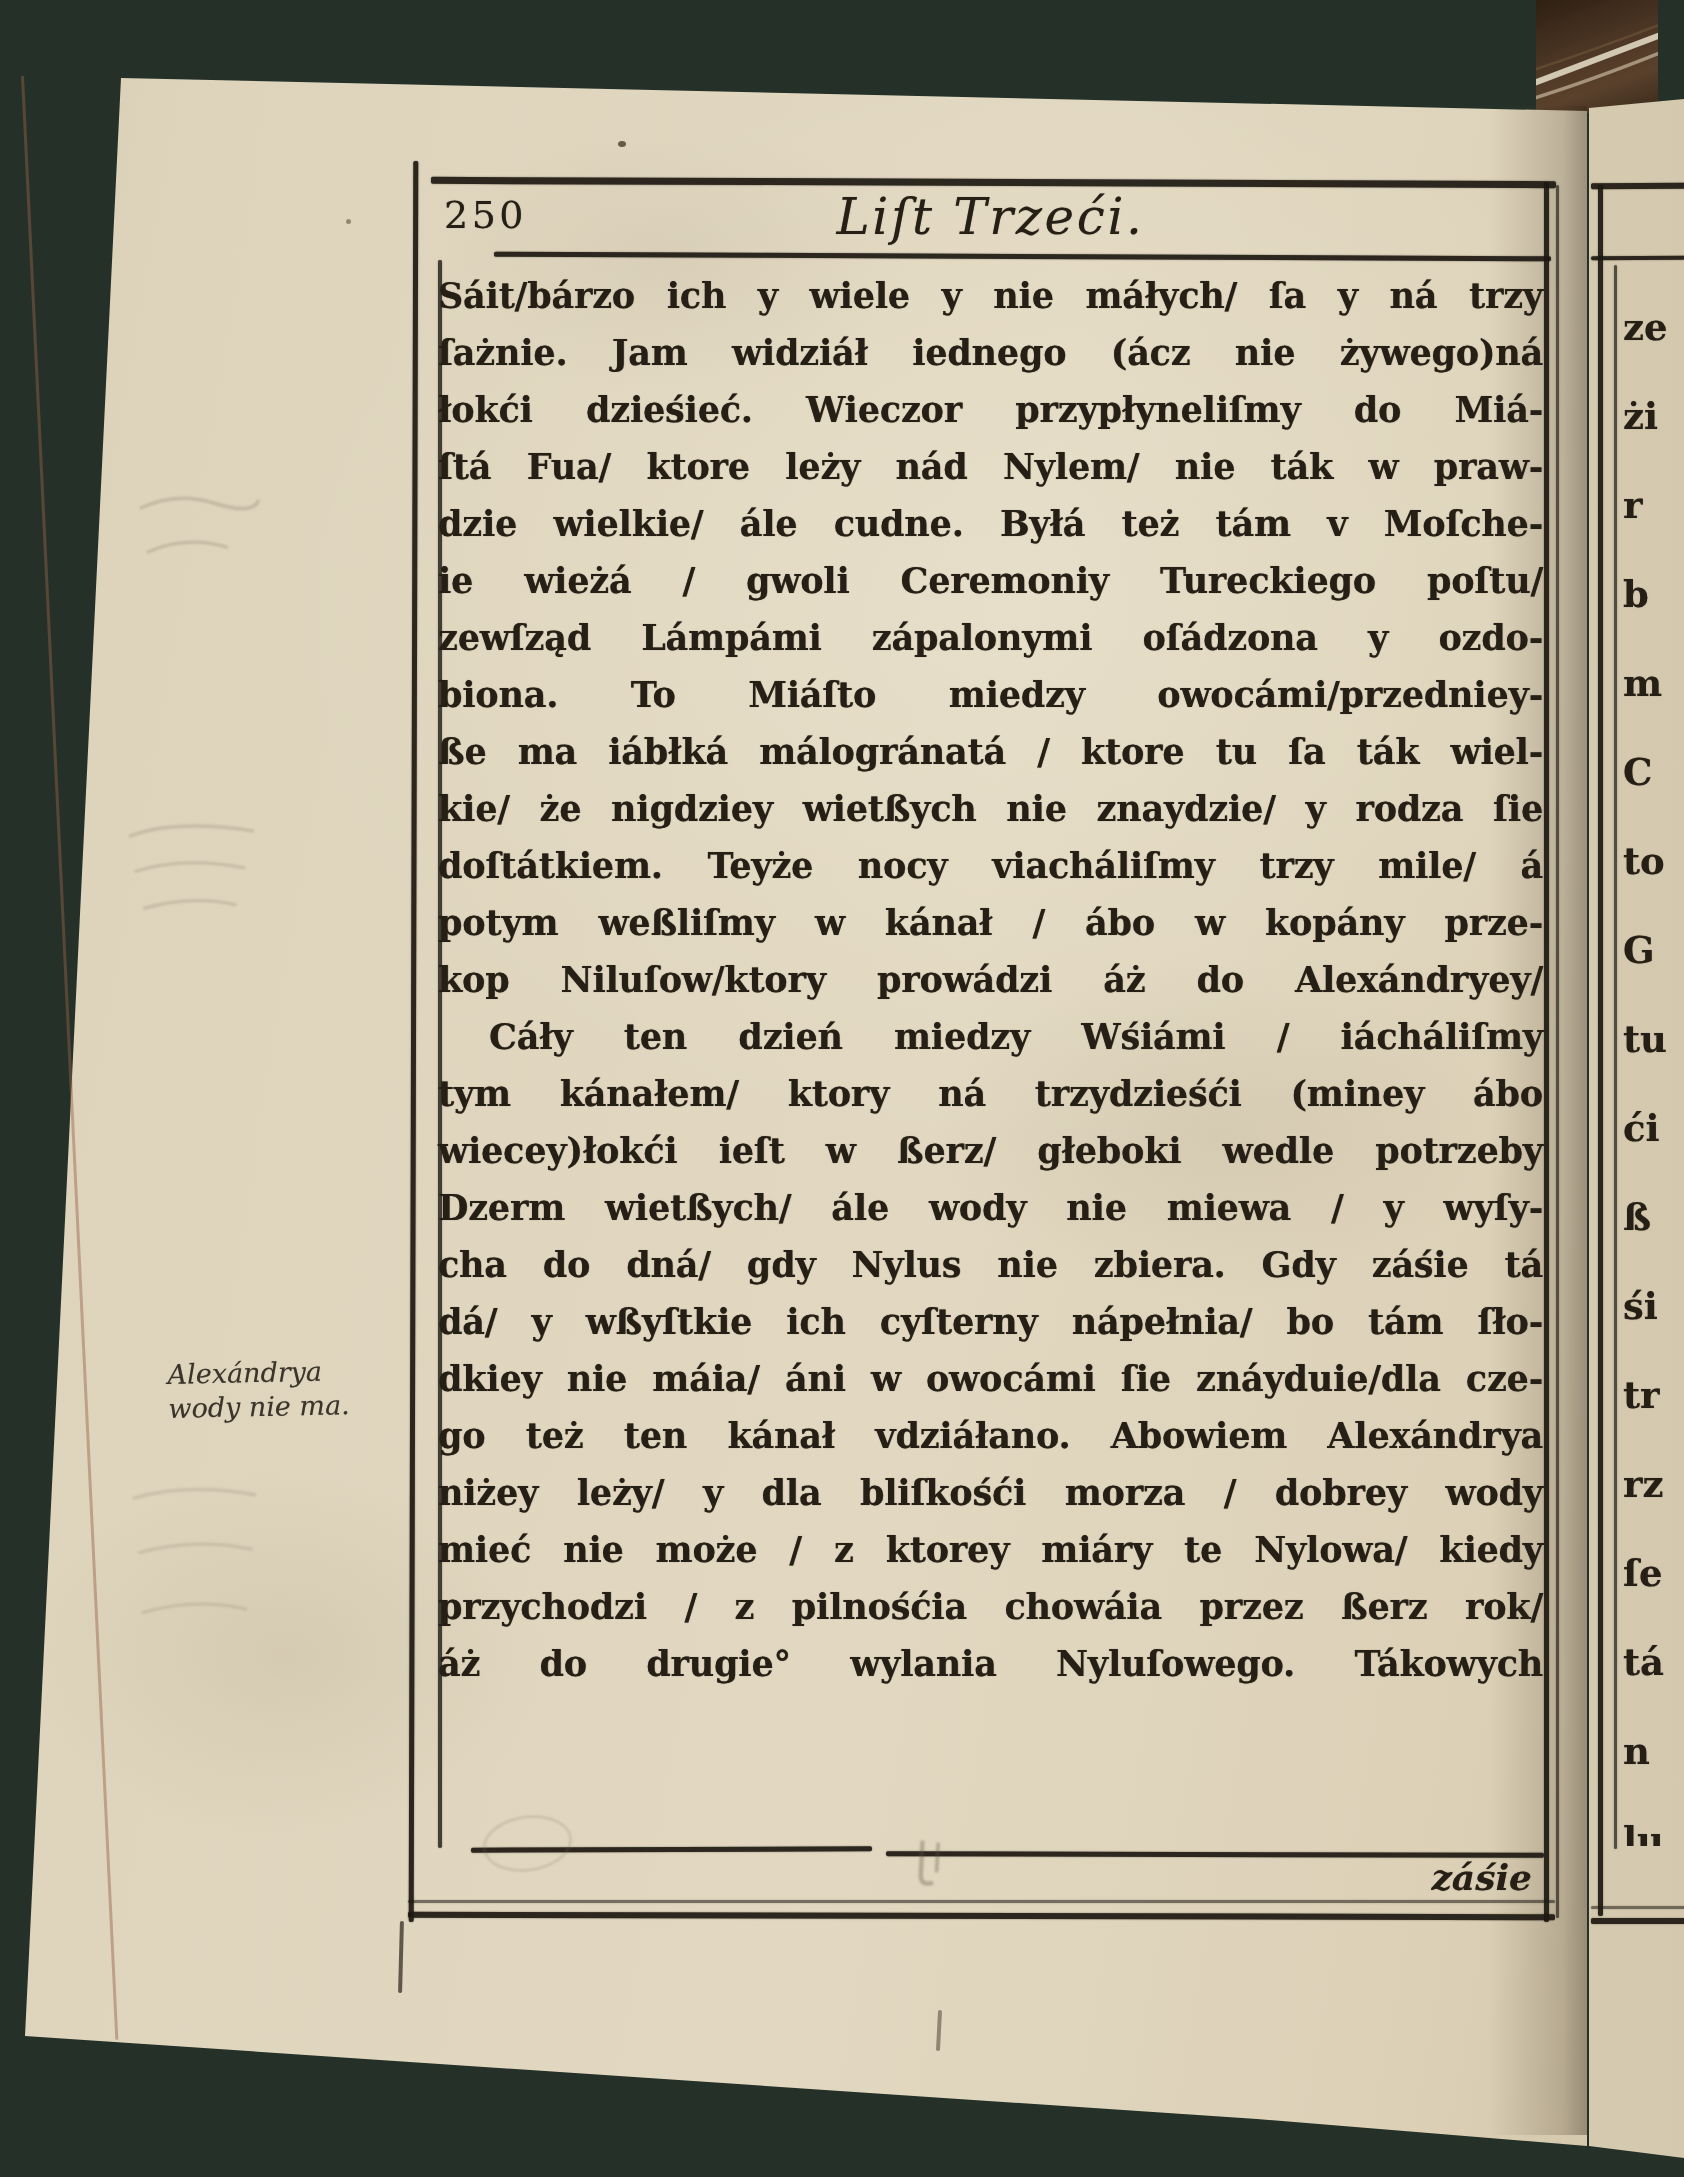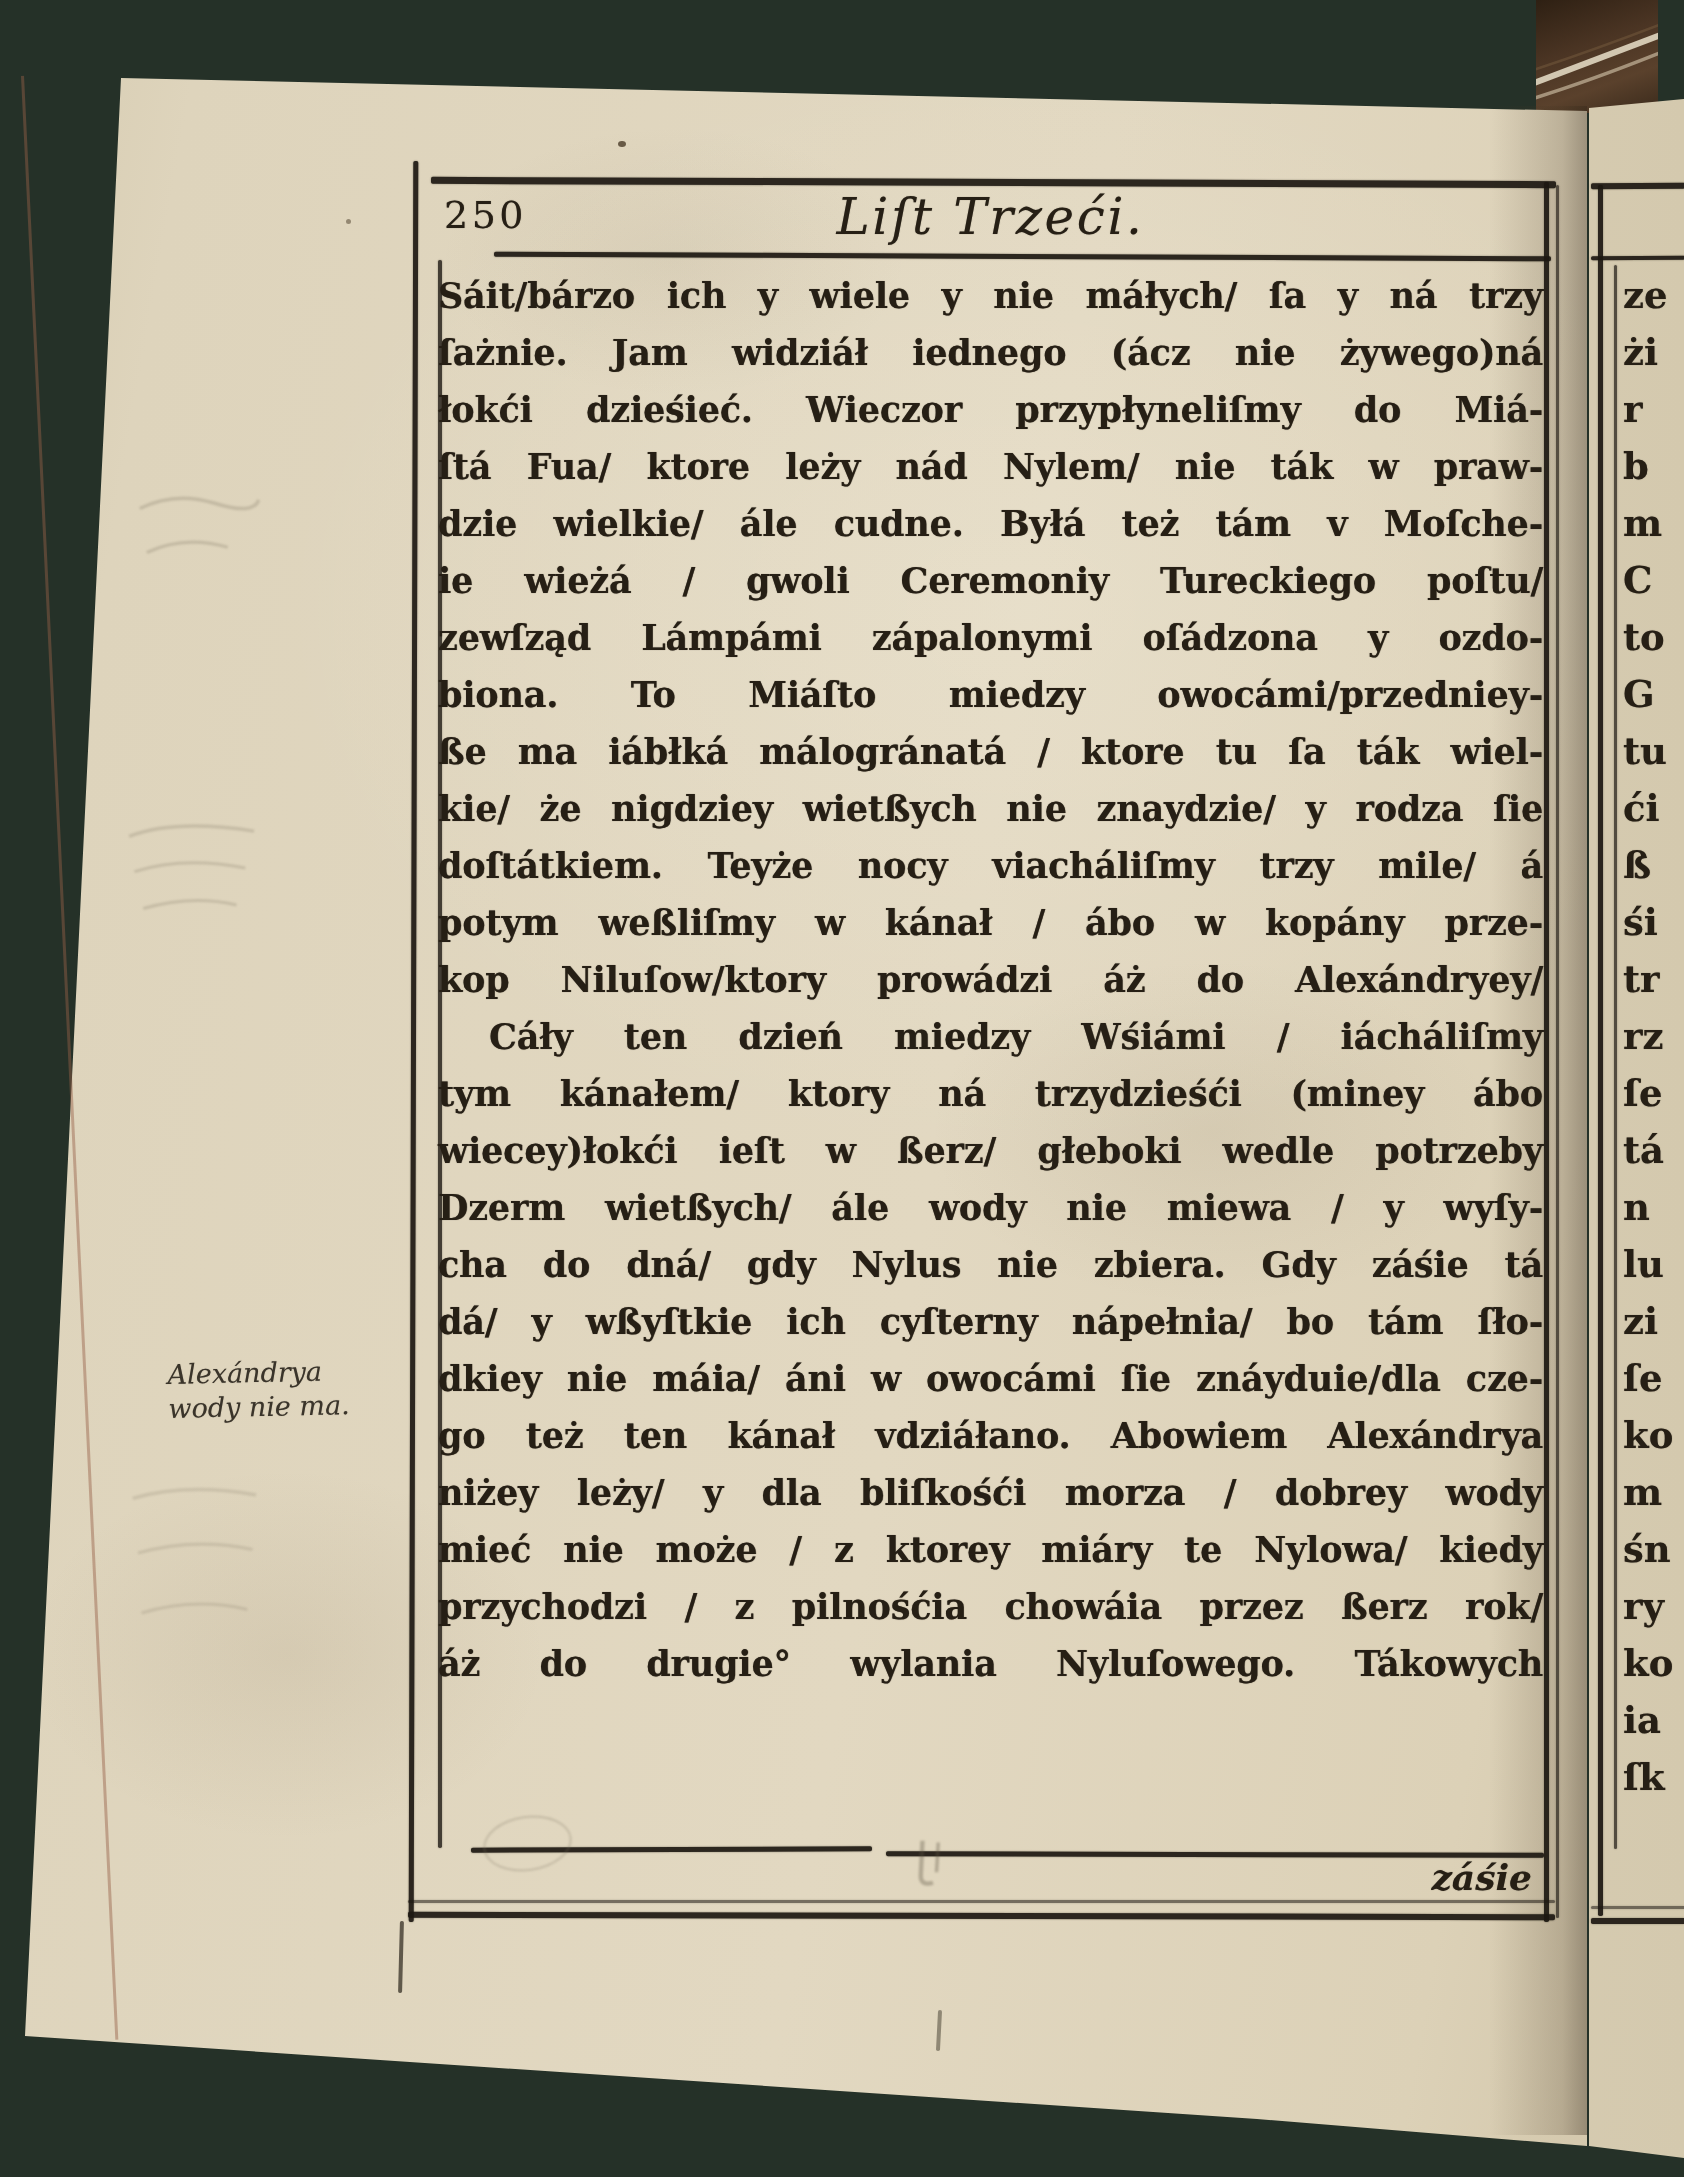--- a/index.html
+++ b/index.html
@@ -72,20 +72,21 @@
     position:absolute;left:168px;top:1355px;width:282px;
     font-style:italic;font-size:27px;line-height:34px;color:#3a342a;
     transform:rotate(-1.2deg);
     text-shadow:0 0 0.9px rgba(58,52,42,.4);
   }
   .sliver-block{position:absolute;left:1623px;top:267px;width:61px;overflow:hidden;height:1579px;}
   .sliver-line{
     font-size:37px;font-weight:700;line-height:57px;height:57px;
     color:#261f15;white-space:nowrap;
     text-shadow:0 0 0.9px rgba(38,31,21,.55);
+    margin-top:32px;
   }
   
   .ghost{position:absolute;opacity:.22;filter:blur(1.3px);}
   .ghost svg{display:block;}
   .stampghost{
     position:absolute;left:483px;top:1816px;width:85px;height:51px;
     border:2.6px solid #7b7260;border-radius:50%;opacity:.28;filter:blur(1.3px);
     transform:rotate(-8deg);
   }
   .centerghost{

